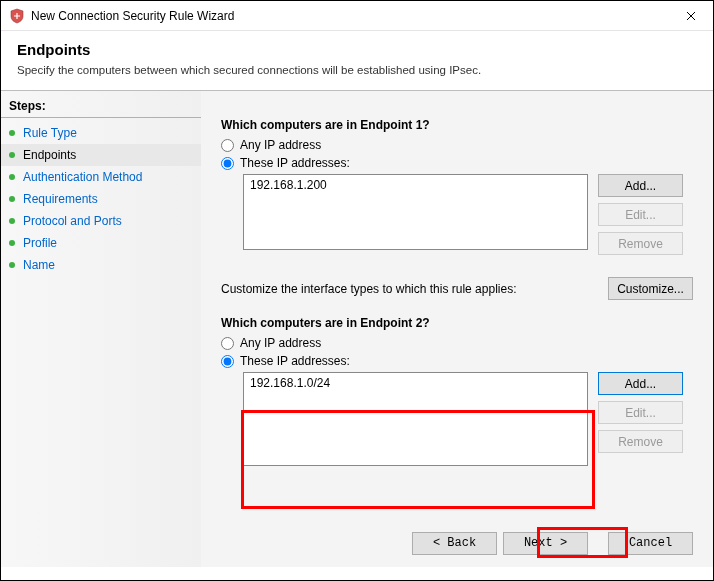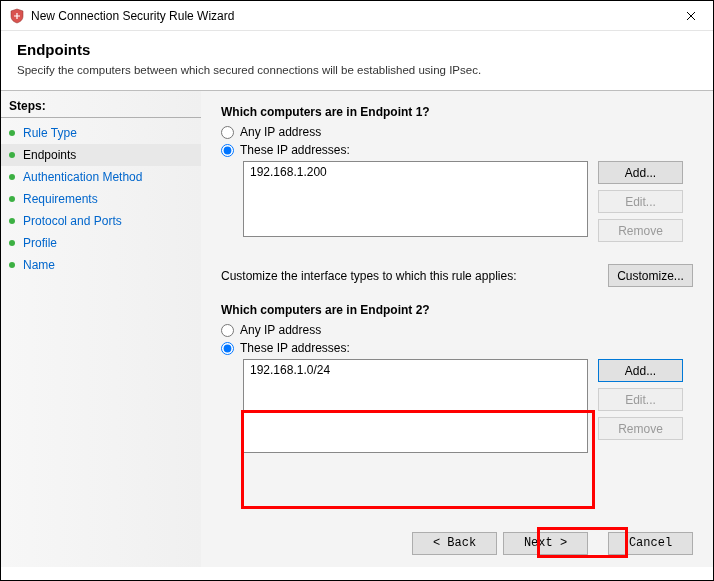--- a/index.html
+++ b/index.html
@@ -15,21 +15,21 @@
   .body { display:flex; height: calc(100% - 30px - 72px); border-top:1px solid #bdbdbd; }
   .steps-col { width: 200px; background: linear-gradient(to right,#f7f7f7,#f0f0f0); border-right: 0; padding: 6px 0 0 0; }
   .steps-title { font-weight:bold; font-size:12px; padding: 2px 8px 4px 8px; border-bottom:1px solid #b0b0b0; margin-bottom:4px;}
   .step { display:flex; align-items:center; height:22px; padding: 0 8px; font-size:12px; cursor:pointer; }
   .step .bullet { width:6px; height:6px; border-radius:50%; background:#3cb043; margin-right:8px; flex-shrink:0; }
   .step .label { color:#0066cc; }
   .step.active { background:#e8e8e8; }
   .step.active .label { color:#000; }
   .content { flex:1; padding: 14px 20px 0 20px; background:#f4f4f4; font-size:12px; color:#000; position:relative; overflow:hidden;}
   .intro { margin-bottom: 18px; }
-  .group-title { font-weight:bold; margin: 0 0 6px 0; font-size:12px; }
+  .group-title { font-weight:bold; margin: 13px 0 6px 0; font-size:12px; }
   .radio-row { display:flex; align-items:center; margin: 4px 0; }
   .radio-row input { margin: 0 6px 0 0; }
   .ip-row { display:flex; align-items:flex-start; margin-top:4px; }
   .ip-list { width: 345px; height: 76px; border:1px solid #888; background:#fff; padding:3px 6px; font-size:12px; margin-left:22px; }
   .ip-list.big { height: 94px; }
   .btn-col { display:flex; flex-direction:column; margin-left:10px; }
   .btn { width:85px; height:23px; background:#e1e1e1; border:1px solid #adadad; font-size:12px; margin-bottom:6px; cursor:pointer; }
   .btn.disabled { color:#9a9a9a; background:#efefef; border-color:#cfcfcf; cursor:default; }
   .btn.bluefocus { border:1px solid #0078d7; outline:1px solid #0078d7; outline-offset:-1px; }
   .custom-row { display:flex; align-items:center; justify-content:space-between; margin: 16px 0 16px 0; padding-right:0;}

